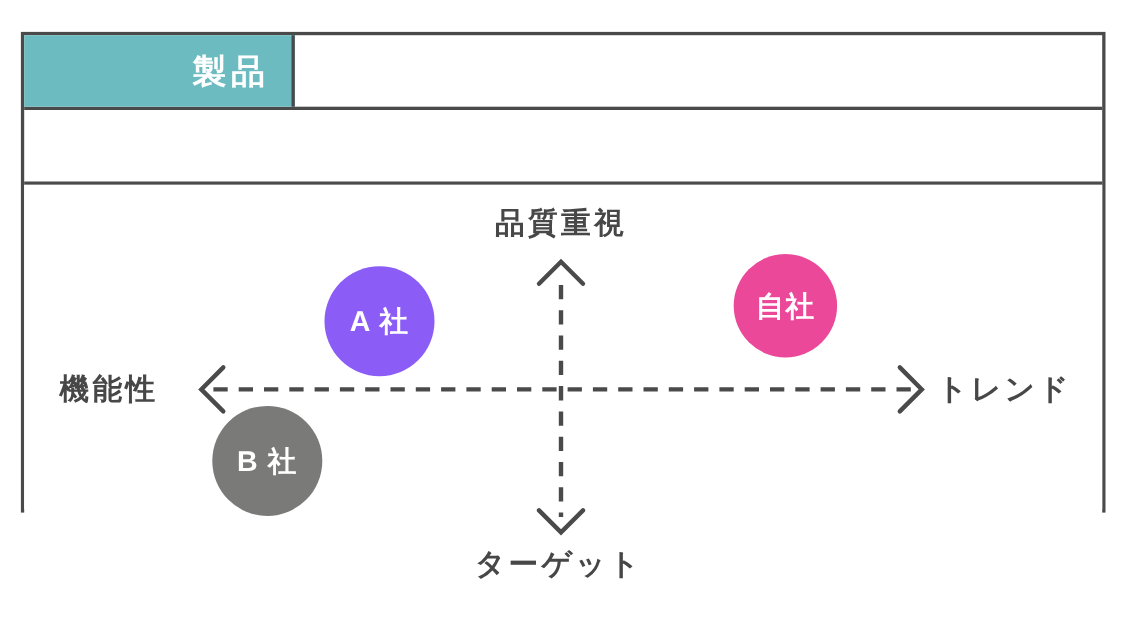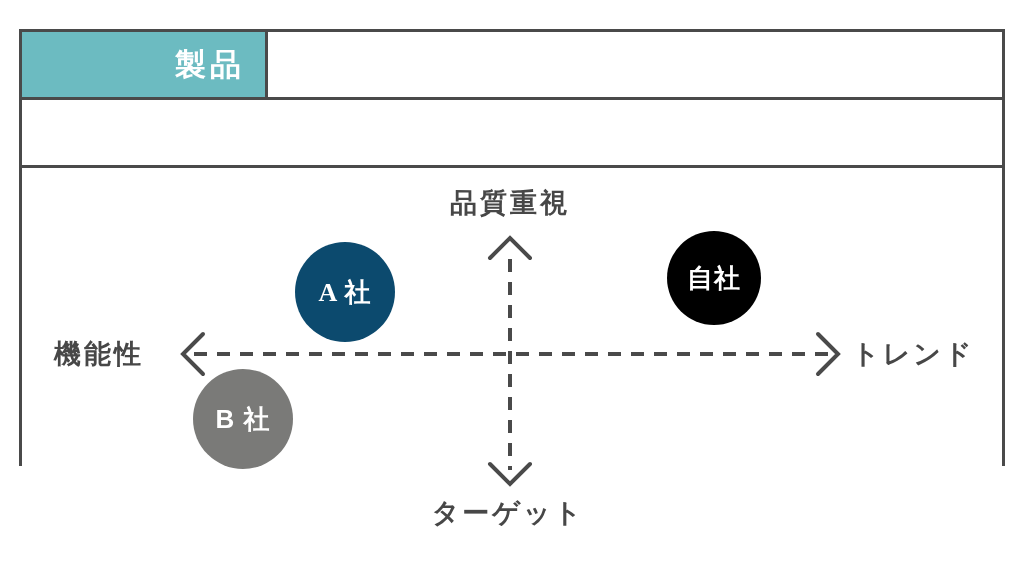--- a/index.html
+++ b/index.html
@@ -71,23 +71,23 @@
 
   .bubble {
     position: absolute;
     border-radius: 50%;
     display: flex; align-items: center; justify-content: center;
     color: #ffffff;
     font-size: 26px;
     letter-spacing: 1px;
     white-space: nowrap;
   }
-  .bubble.company-a   { left: 273px; top: 74px;  width: 100px; height: 100px; background: #0c4a6e; font-family: Liberation Serif, serif; }
+  .bubble.company-a   { left: 273px; top: 74px;  width: 100px; height: 100px; background: #8b5cf6; }
   .bubble.company-b   { left: 171px; top: 201px; width: 100px; height: 100px; background: #7a7a78; }
-  .bubble.own-company { left: 645px; top: 63px;  width: 94px;  height: 94px;  background: #000000; font-family: Liberation Serif, serif; }
+  .bubble.own-company { left: 645px; top: 63px;  width: 94px;  height: 94px;  background: #ec4899; font-family: Liberation Serif, serif; }
 </style>
 </head>
 <body>
 
 <div class="page">
   <div class="frame">
 
     <div class="trow">
       <div class="tlabel">製品</div>
     </div>

